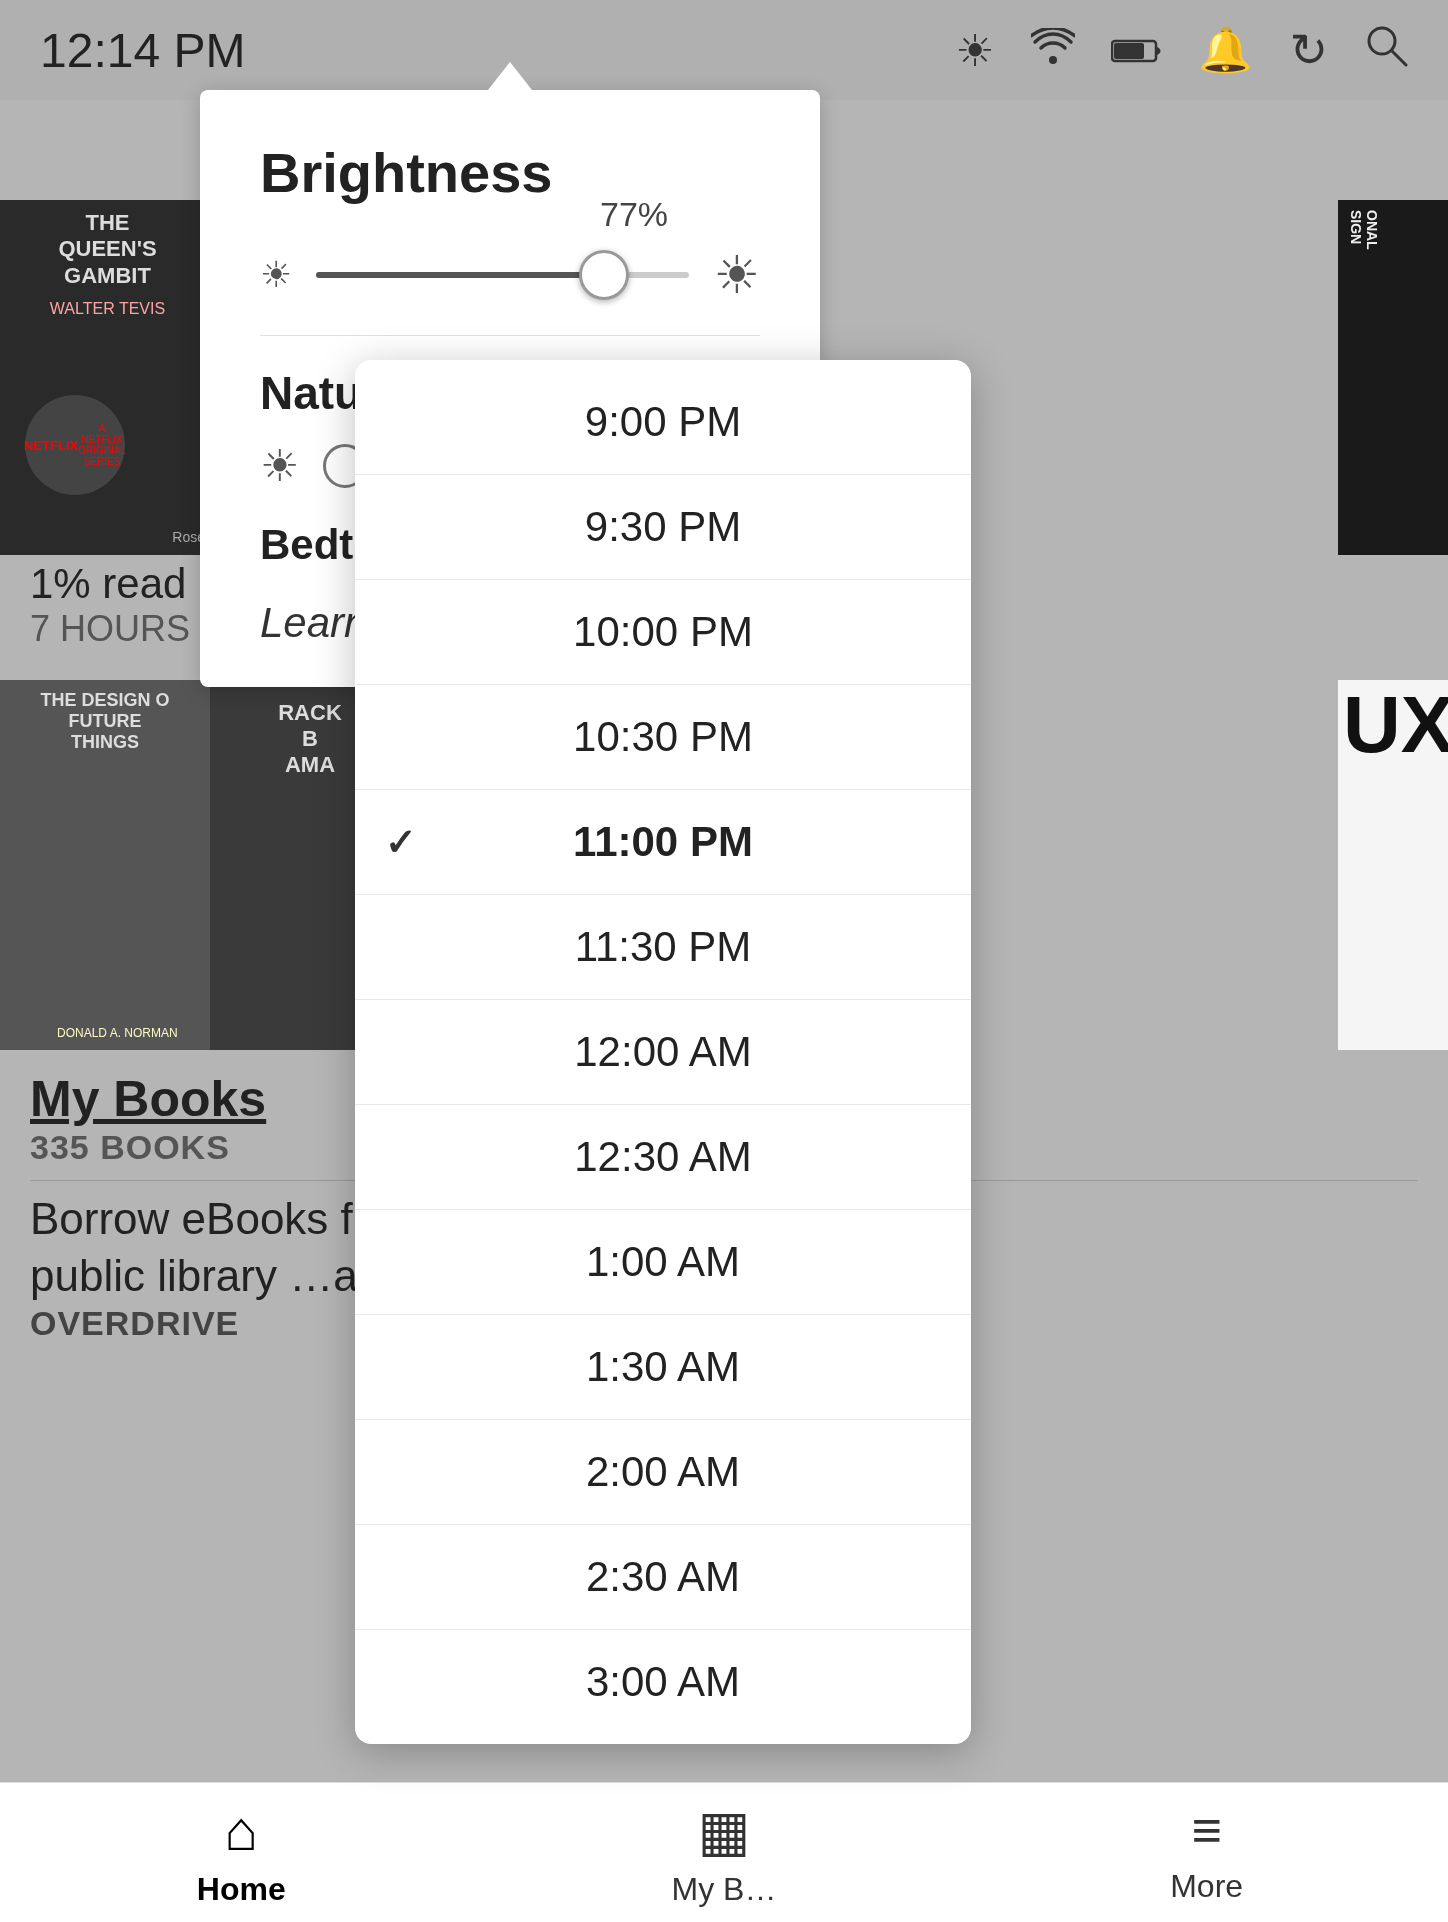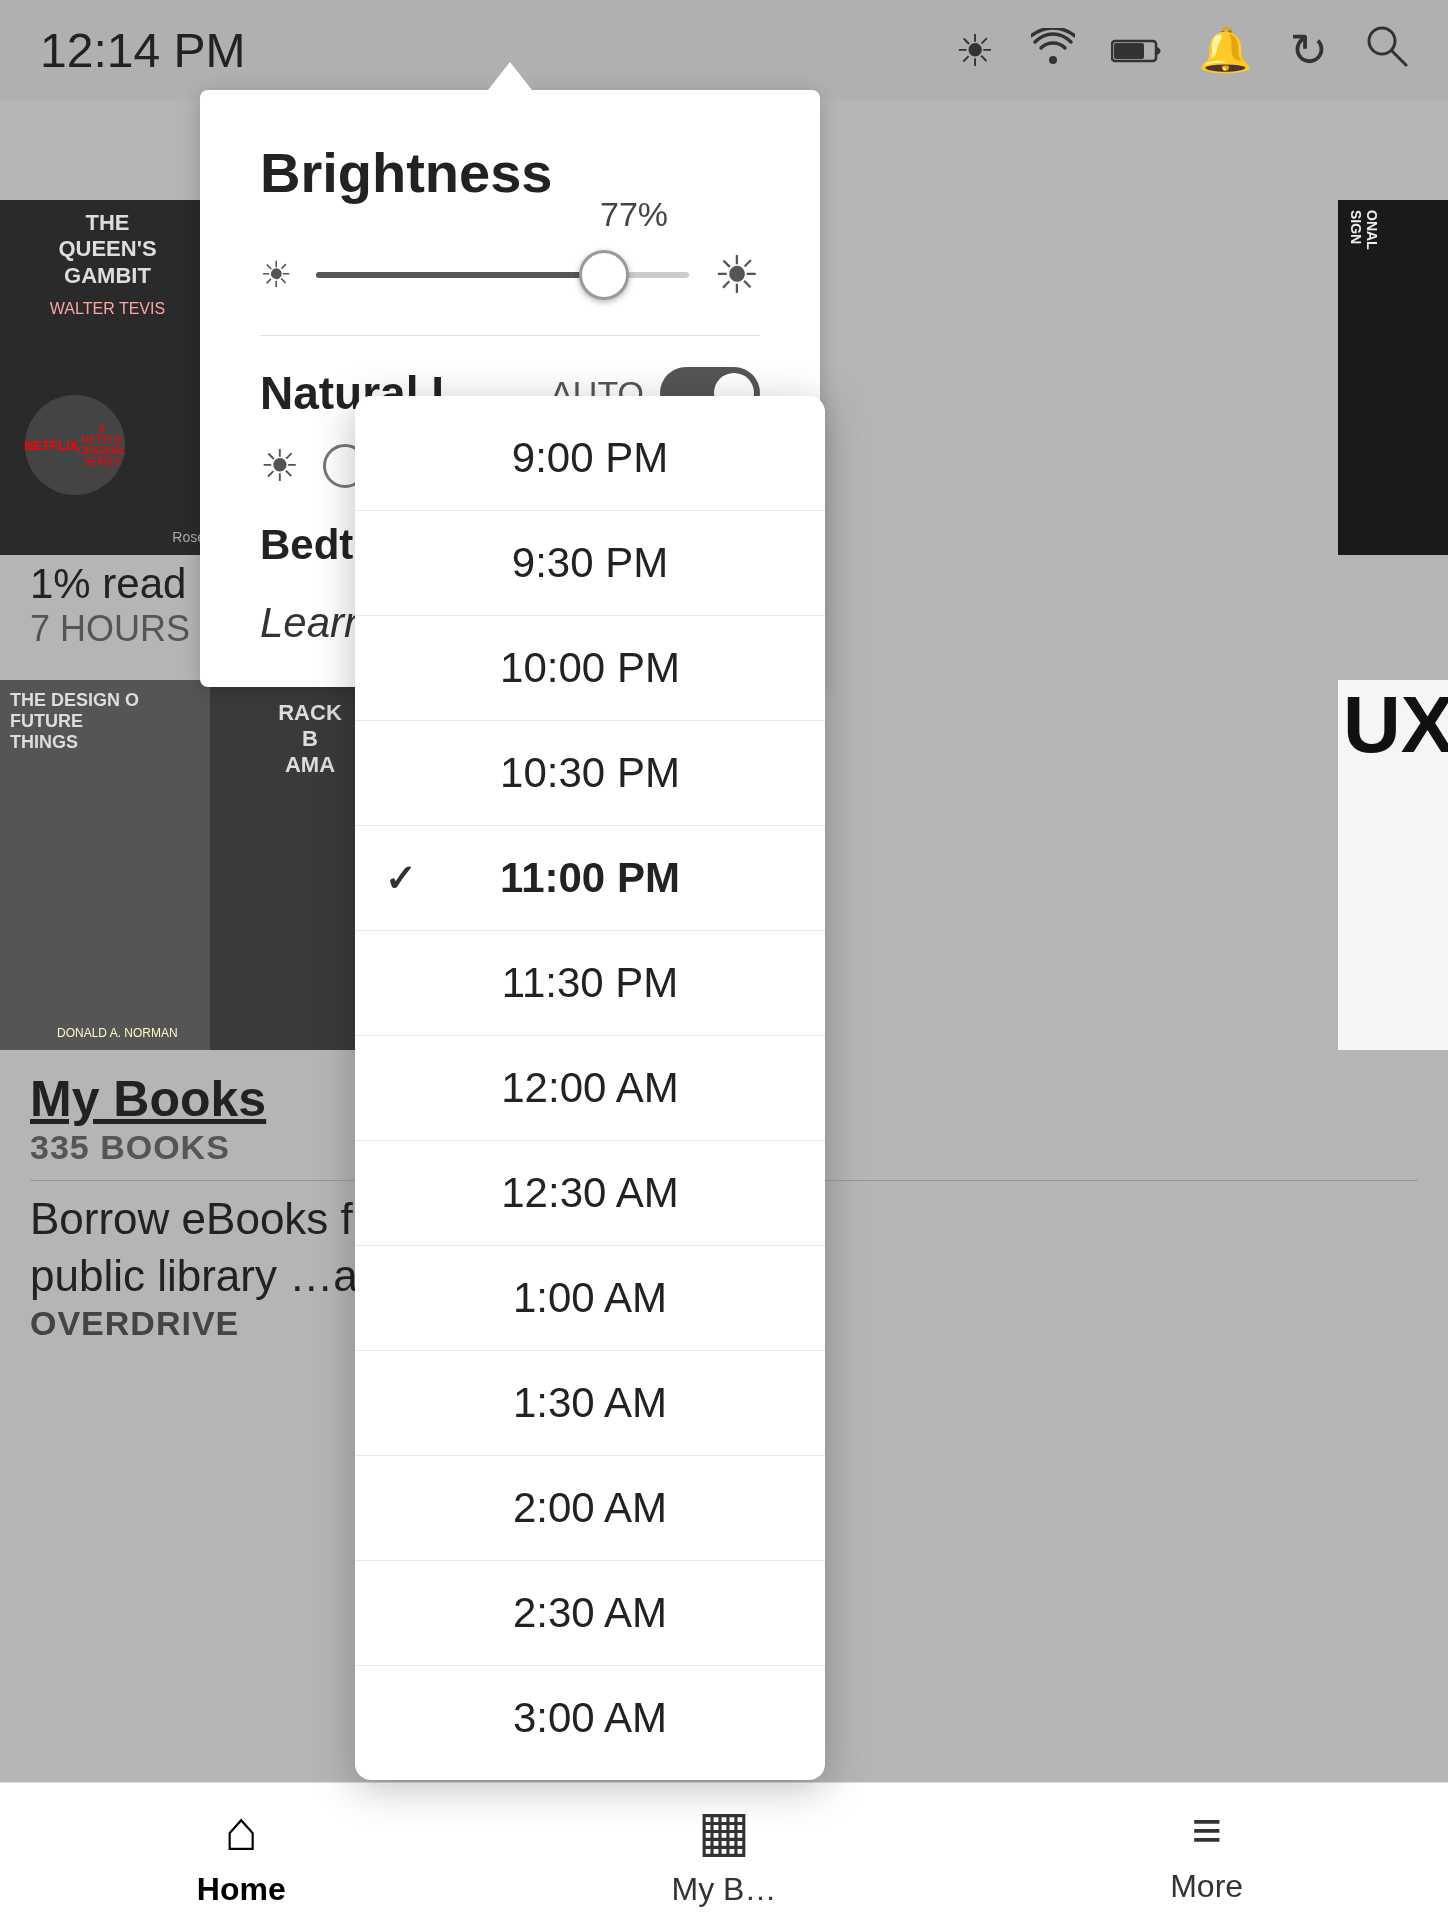--- a/index.html
+++ b/index.html
@@ -227,28 +227,27 @@
       font-size: 42px;
       font-style: italic;
       color: #333;
     }
 
     
     .time-picker {
       position: absolute;
       top: 360px;
       left: 355px;
-      width: 470px;
+      width: 616px;
       background: #fff;
       border-radius: 16px;
       box-shadow: 0 8px 40px rgba(0,0,0,0.25);
       z-index: 20;
       overflow: hidden;
       padding: 10px 0;
-      margin-top: 36px;
     }
     .time-option {
       padding: 28px 60px;
       font-size: 42px;
       color: #222;
       border-bottom: 1px solid #e8e8e8;
       text-align: center;
       display: flex;
       align-items: center;
       justify-content: center;
@@ -401,21 +400,21 @@
     </div>
   </div>
 
   <div class="bg-text-section">
     <div class="bg-text-read">1% read</div>
     <div class="bg-text-hours">7 HOURS TO GO</div>
   </div>
 
   <div class="bg-books-middle">
     <div class="book-card" style="width:210px; height:370px; background:#555; position:relative; overflow:hidden;">
-      <div style="position:absolute; top:10px; left:10px; right:10px; color:#ddd; font-size:18px; font-weight:700;">THE DESIGN O<br>FUTURE<br>THINGS</div>
+      <div style="position:absolute; top:10px; left:10px; right:10px; color:#ddd; font-size:18px; font-weight:700;text-align:center;">THE DESIGN O<br>FUTURE<br>THINGS</div>
       <div style="position:absolute; bottom:10px; left:10px; color:#fef9c3; font-size:12px; font-weight:400;margin-left:47px;">DONALD A. NORMAN</div>
     </div>
     <div class="book-card" style="position:absolute; right:0; width:110px; height:370px; background:#f5f5f5; overflow:hidden;">
       <div style="color:#111; font-size:80px; font-weight:900; text-align:right; padding:5px; line-height:1;">UX</div>
     </div>
     <div class="book-card" style="width:200px; height:370px; background:#3a3a3a; position:relative; overflow:hidden;">
       <div style="position:absolute; top:20px; left:10px; right:10px; color:#ddd; font-size:22px; font-weight:700; text-align:center;">RACK<br>B<br>AMA</div>
     </div>
   </div>
 

